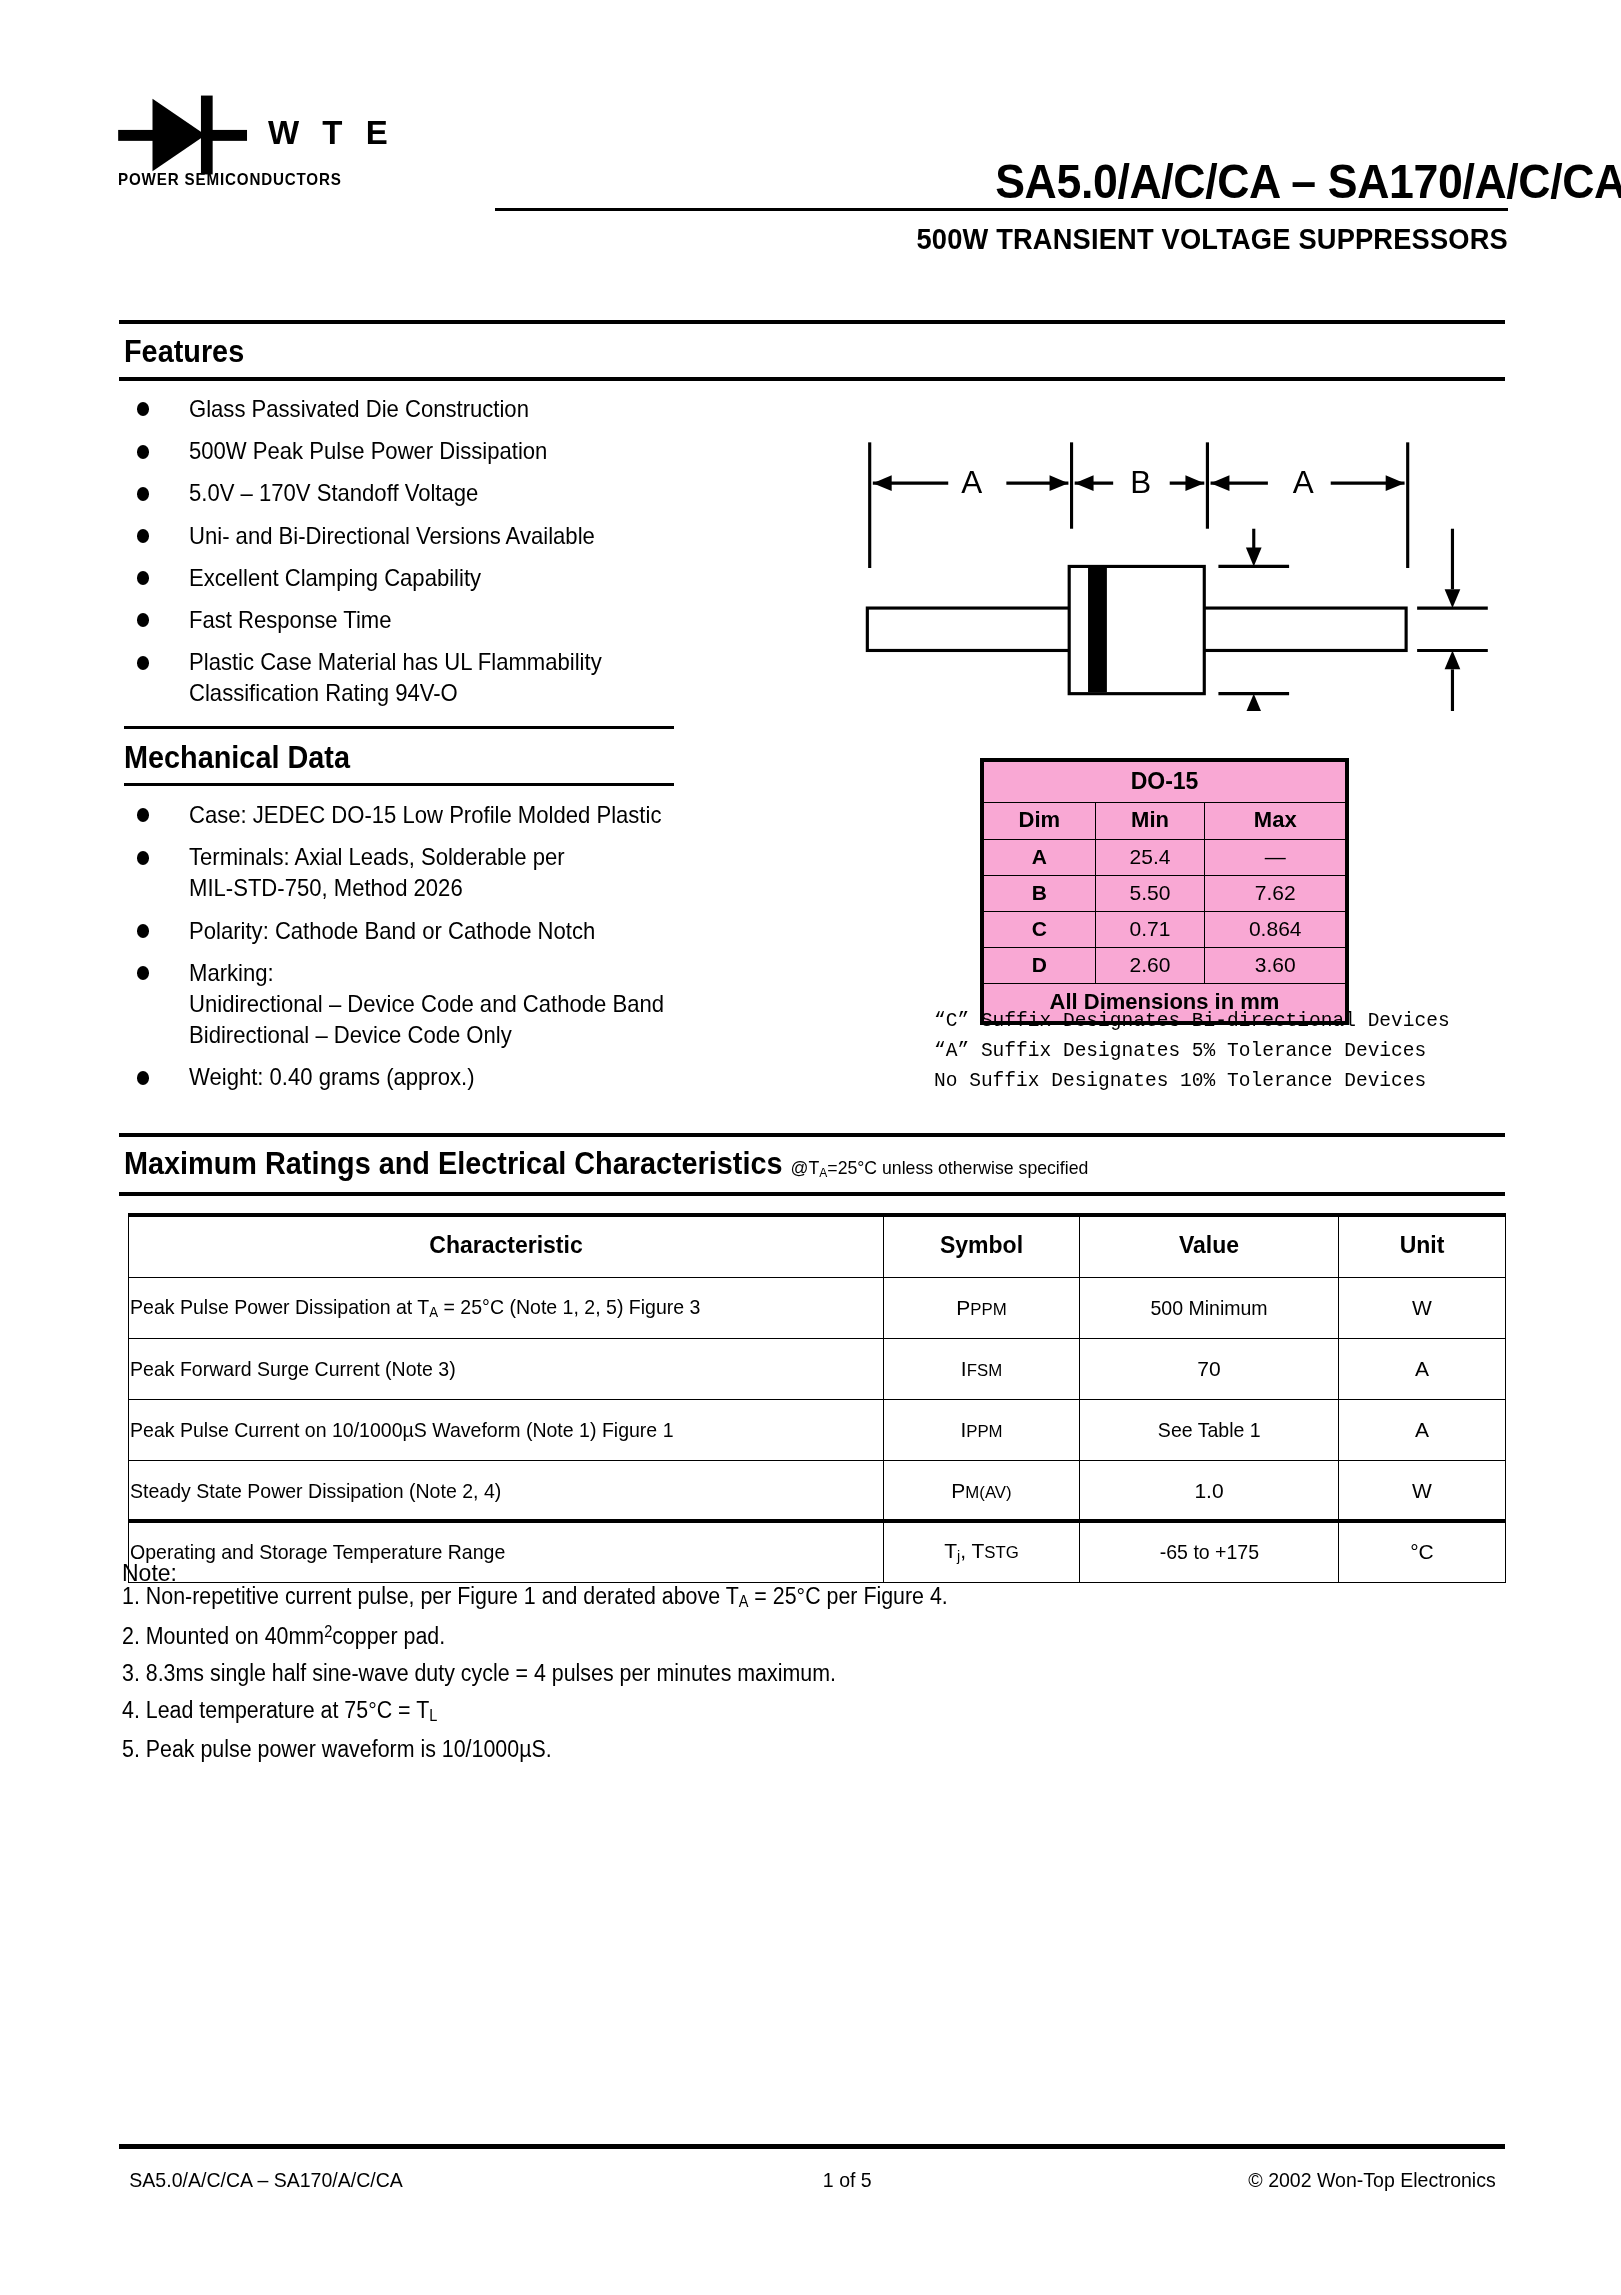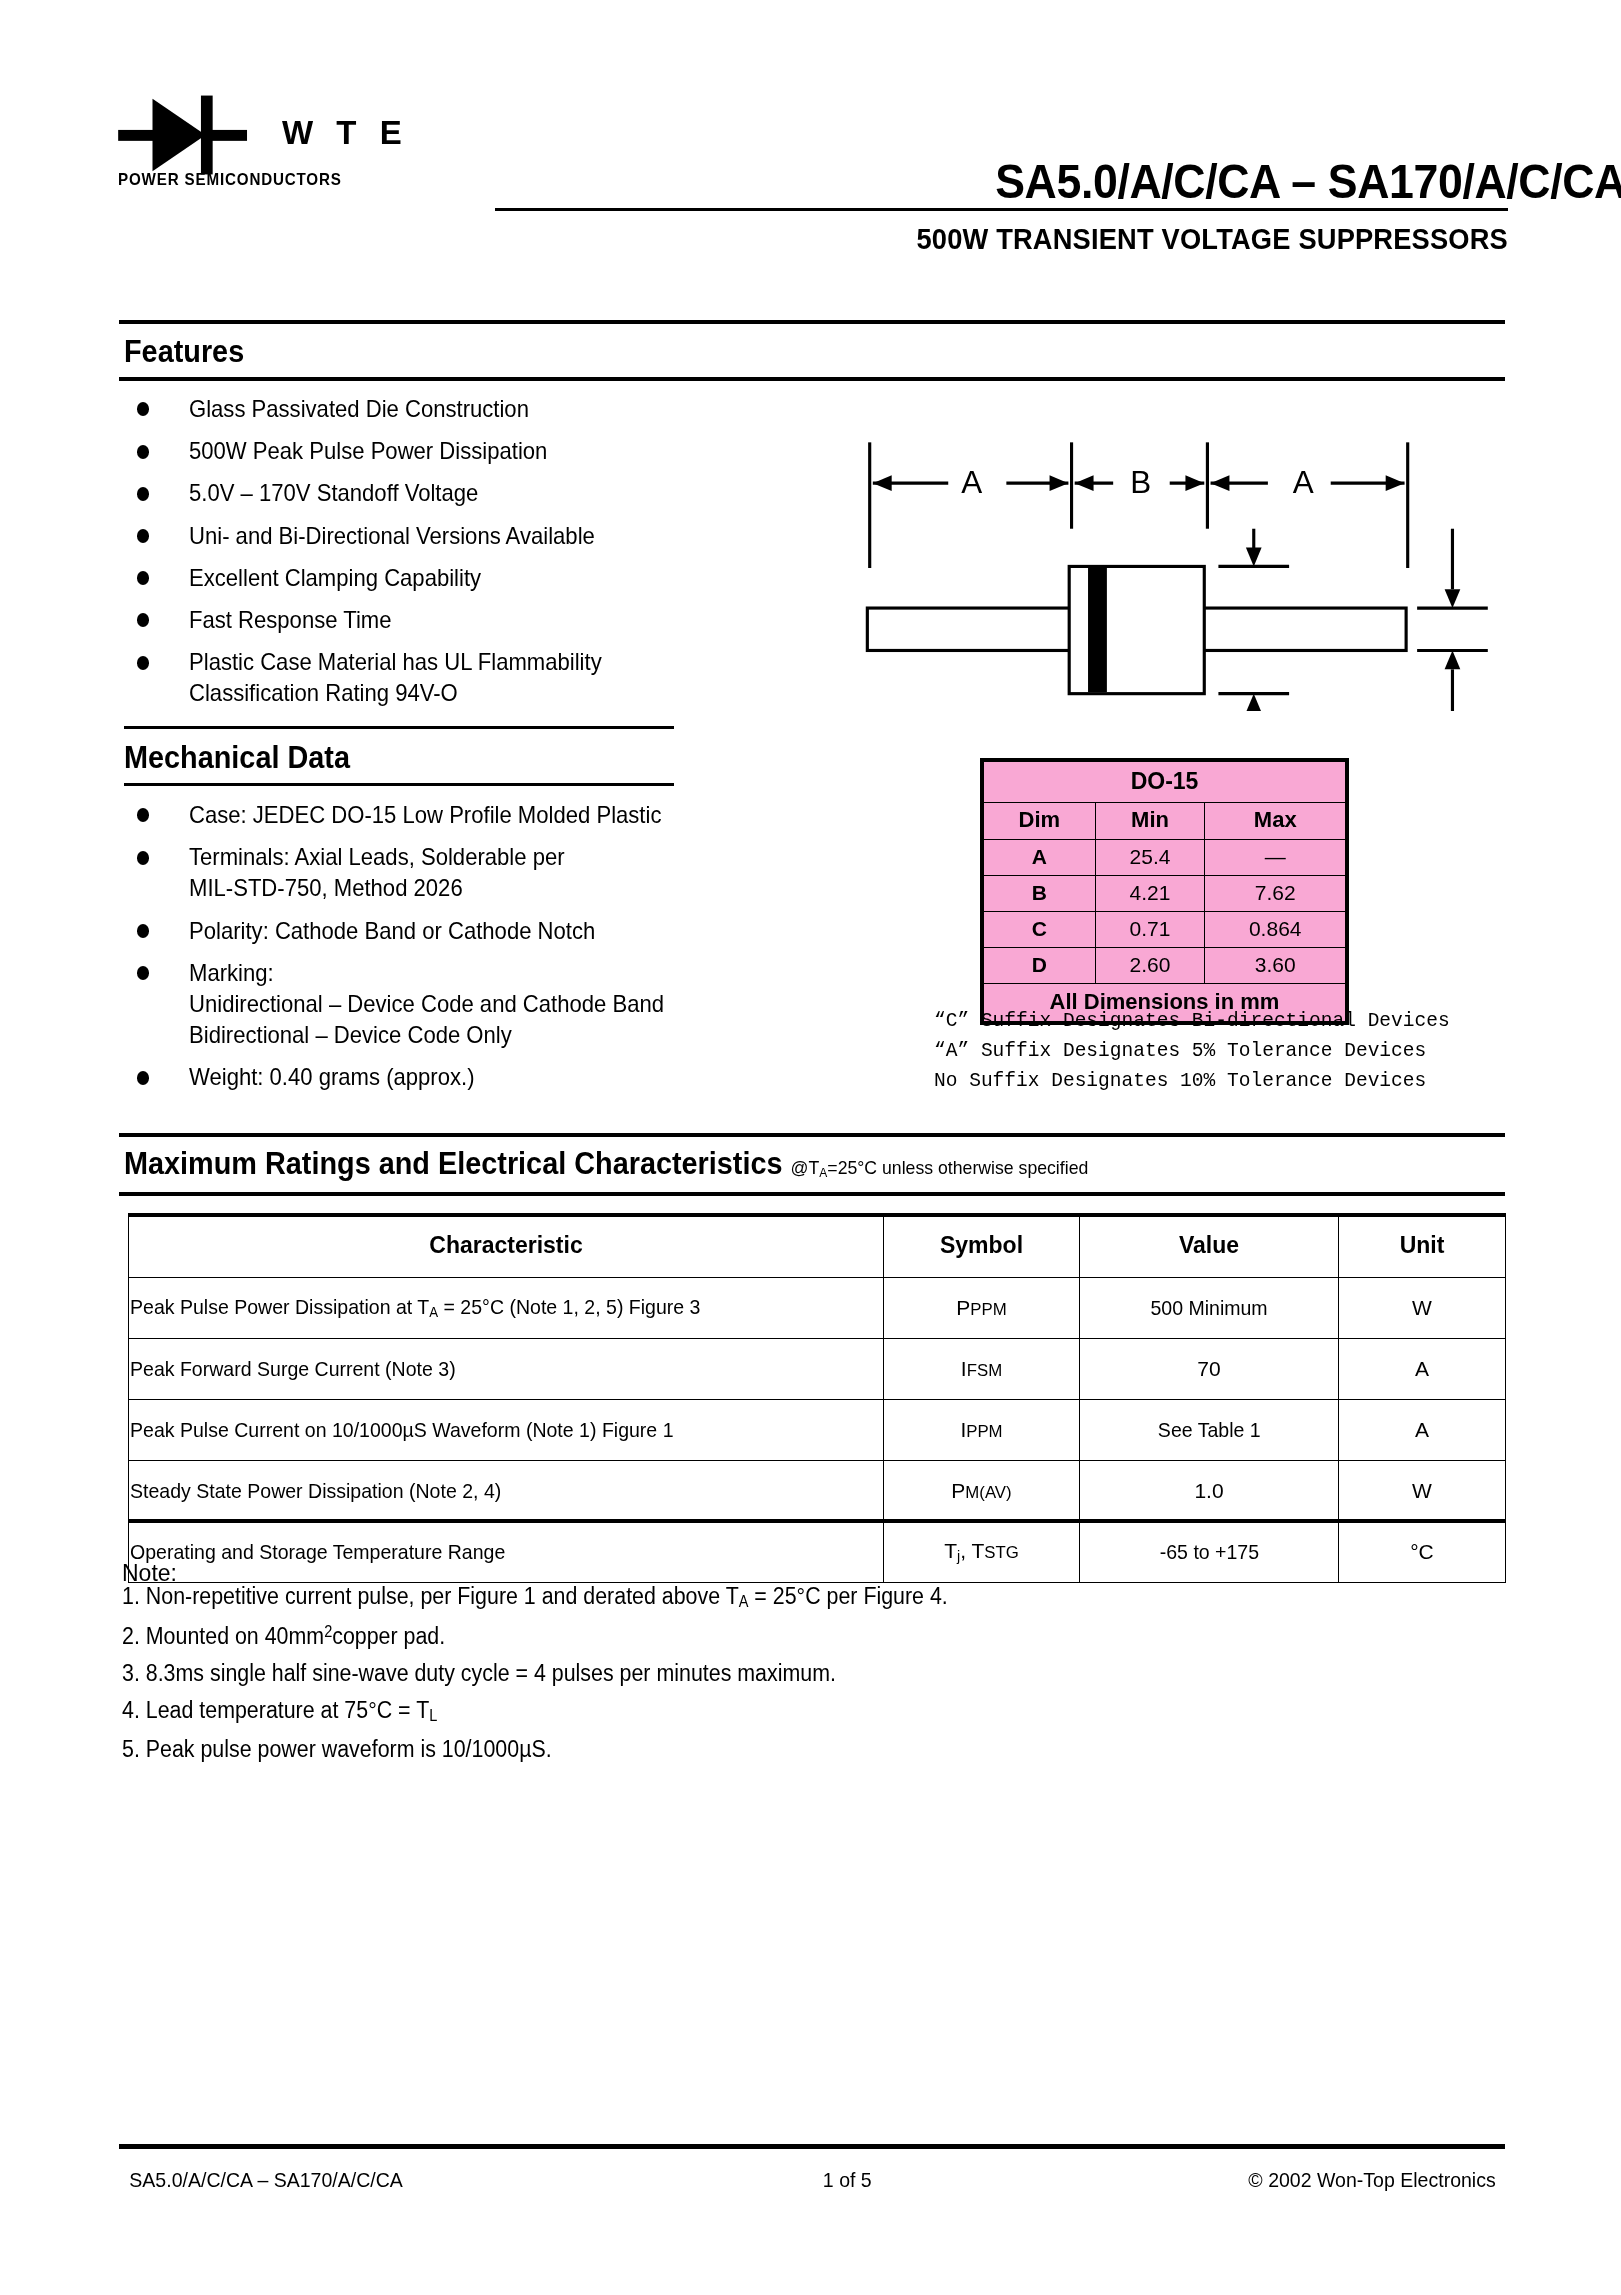--- a/index.html
+++ b/index.html
@@ -42,21 +42,21 @@
   .diode-mark {
     width: 137px;
     height: 82px;
     flex: 0 0 auto;
   }
   .wte-word {
     font-family: "Liberation Sans", sans-serif;
     font-weight: bold;
     font-size: 33px;
     letter-spacing: 7px;
-    margin-left: 27px;
+    margin-left: 13px;
     line-height: 1;
     padding-bottom: 4.7px;
   }
   .logo-sub {
     font-family: "Liberation Sans", sans-serif;
     font-weight: bold;
     font-size: 16.5px;
     letter-spacing: 0.9px;
     margin-top: -6.3px;
     transform: scaleX(0.92);
@@ -457,21 +457,21 @@
         <th class="hdr">Min</th>
         <th class="hdr">Max</th>
       </tr>
       <tr>
         <td class="dimcol">A</td>
         <td>25.4</td>
         <td>—</td>
       </tr>
       <tr>
         <td class="dimcol">B</td>
-        <td>4.21</td>
+        <td>5.50</td>
         <td>7.62</td>
       </tr>
       <tr>
         <td class="dimcol">C</td>
         <td>0.71</td>
         <td>0.864</td>
       </tr>
       <tr>
         <td class="dimcol">D</td>
         <td>2.60</td>

